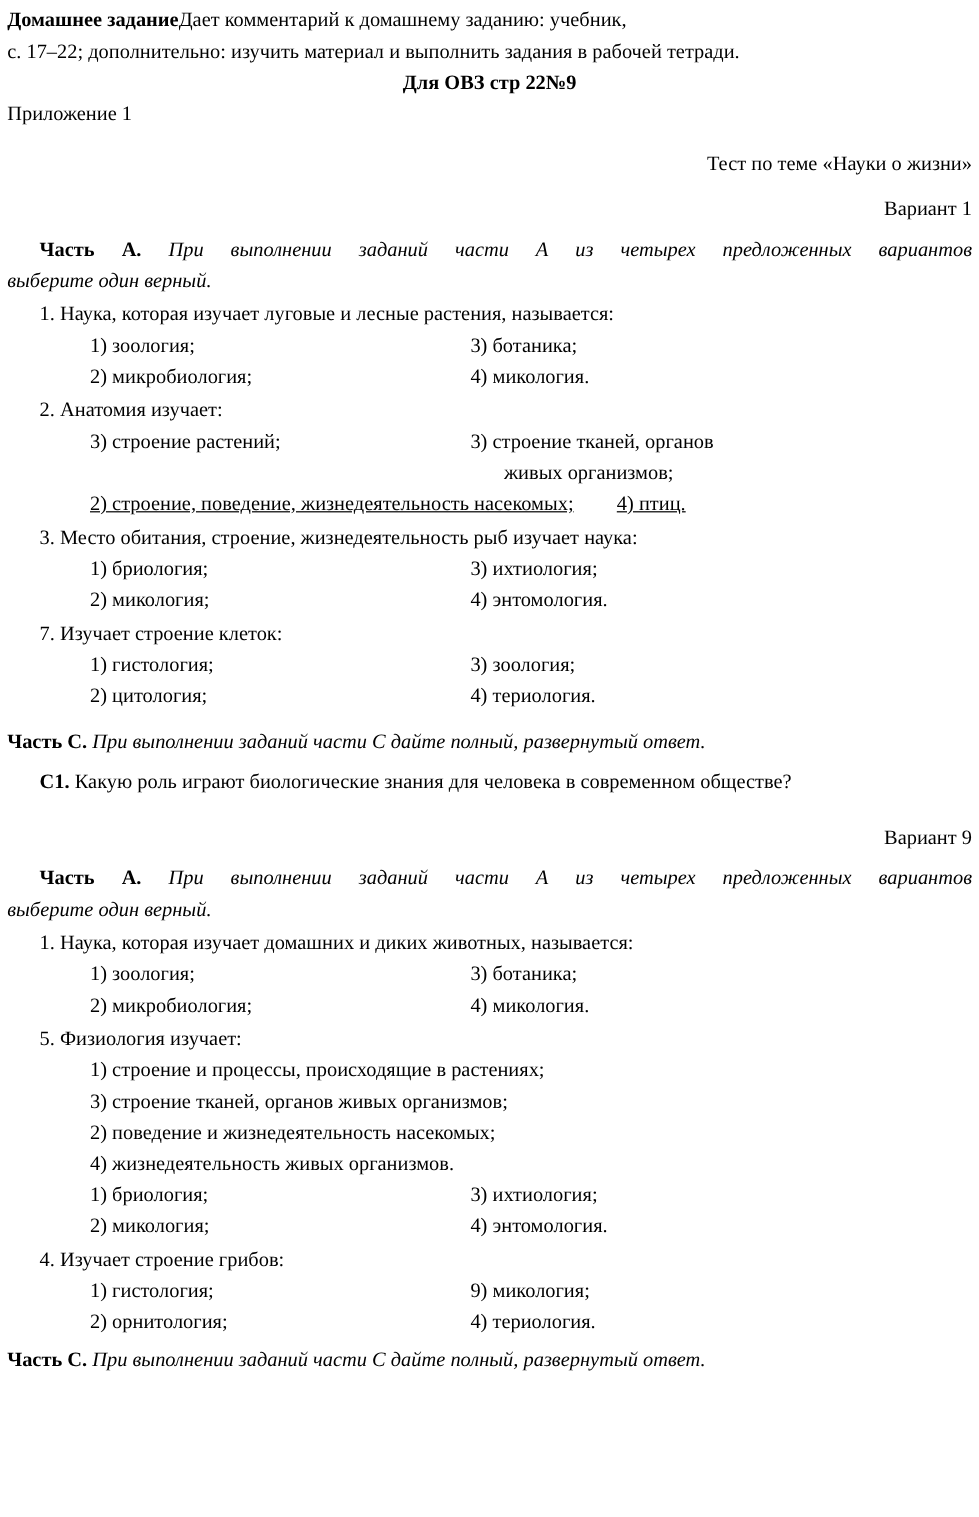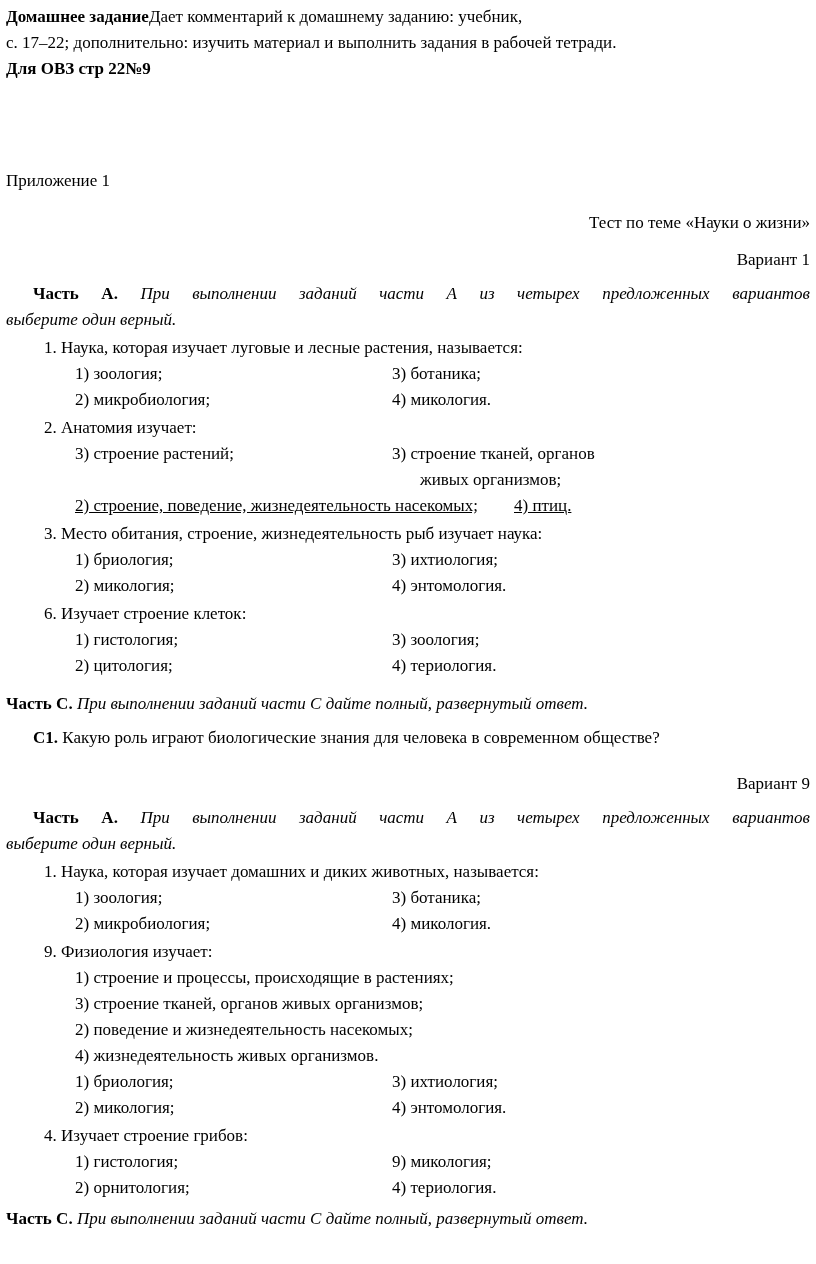--- a/index.html
+++ b/index.html
@@ -7,30 +7,30 @@
     width: 816px;
     height: 1264px;
     background: #ffffff;
     color: #000000;
     font-family: "Liberation Serif", "DejaVu Serif", serif;
     font-size: 17px;
     line-height: 26px;
     overflow: hidden;
   }
   .page { padding: 4px 6px 0 6px; }
-  .b { font-weight: 700; }
+  .b { font-weight: 700; text-align: center; }
   .i { font-style: italic; }
   .center { text-align: right; }
-  .appendix { margin-top: 86px; }
+  .appendix { }
   .test-title { margin-top: 16px; }
   .variant-title { margin-top: 11px; }
   .variant2-title { margin-top: 20px; }
   .pa { margin-top: 8px; }
   .pa-l1 { text-indent: 27px; text-align: justify; text-align-last: justify; }
-  .stem { margin-left: 38px; margin-top: 2px; }
+  .stem { margin-left: 27px; margin-top: 2px; }
   .optrow { margin-left: 69px; display: grid; grid-template-columns: 317px auto; }
   .cont { padding-left: 28px; }
   .optline { margin-left: 69px; text-decoration: underline; }
   .tail { margin-left: 36px; }
   .optsingle { margin-left: 69px; }
   .partc { margin-top: 12px; }
   .partc-last { margin-top: 5px; }
   .c1 { margin-left: 27px; margin-top: 8px; }
 </style>
 </head>
@@ -77,21 +77,21 @@
   <div class="stem">3. Место обитания, строение, жизнедеятельность рыб изучает наука:</div>
   <div class="optrow">
     <span>1) бриология;</span>
     <span>3) ихтиология;</span>
   </div>
   <div class="optrow">
     <span>2) микология;</span>
     <span>4) энтомология.</span>
   </div>
 
-  <div class="stem">6. Изучает строение клеток:</div>
+  <div class="stem">7. Изучает строение клеток:</div>
   <div class="optrow">
     <span>1) гистология;</span>
     <span>3) зоология;</span>
   </div>
   <div class="optrow">
     <span>2) цитология;</span>
     <span>4) териология.</span>
   </div>
 
   <div class="partc"><span class="b">Часть С.</span> <span class="i">При выполнении заданий части С дайте полный, развернутый ответ.</span></div>
@@ -107,21 +107,21 @@
   <div class="stem">1. Наука, которая изучает домашних и диких животных, называется:</div>
   <div class="optrow">
     <span>1) зоология;</span>
     <span>3) ботаника;</span>
   </div>
   <div class="optrow">
     <span>2) микробиология;</span>
     <span>4) микология.</span>
   </div>
 
-  <div class="stem">9. Физиология изучает:</div>
+  <div class="stem">5. Физиология изучает:</div>
   <div class="optsingle">1) строение и процессы, происходящие в растениях;</div>
   <div class="optsingle">3) строение тканей, органов живых организмов;</div>
   <div class="optsingle">2) поведение и жизнедеятельность насекомых;</div>
   <div class="optsingle">4) жизнедеятельность живых организмов.</div>
 
   <div class="optrow">
     <span>1) бриология;</span>
     <span>3) ихтиология;</span>
   </div>
   <div class="optrow">

